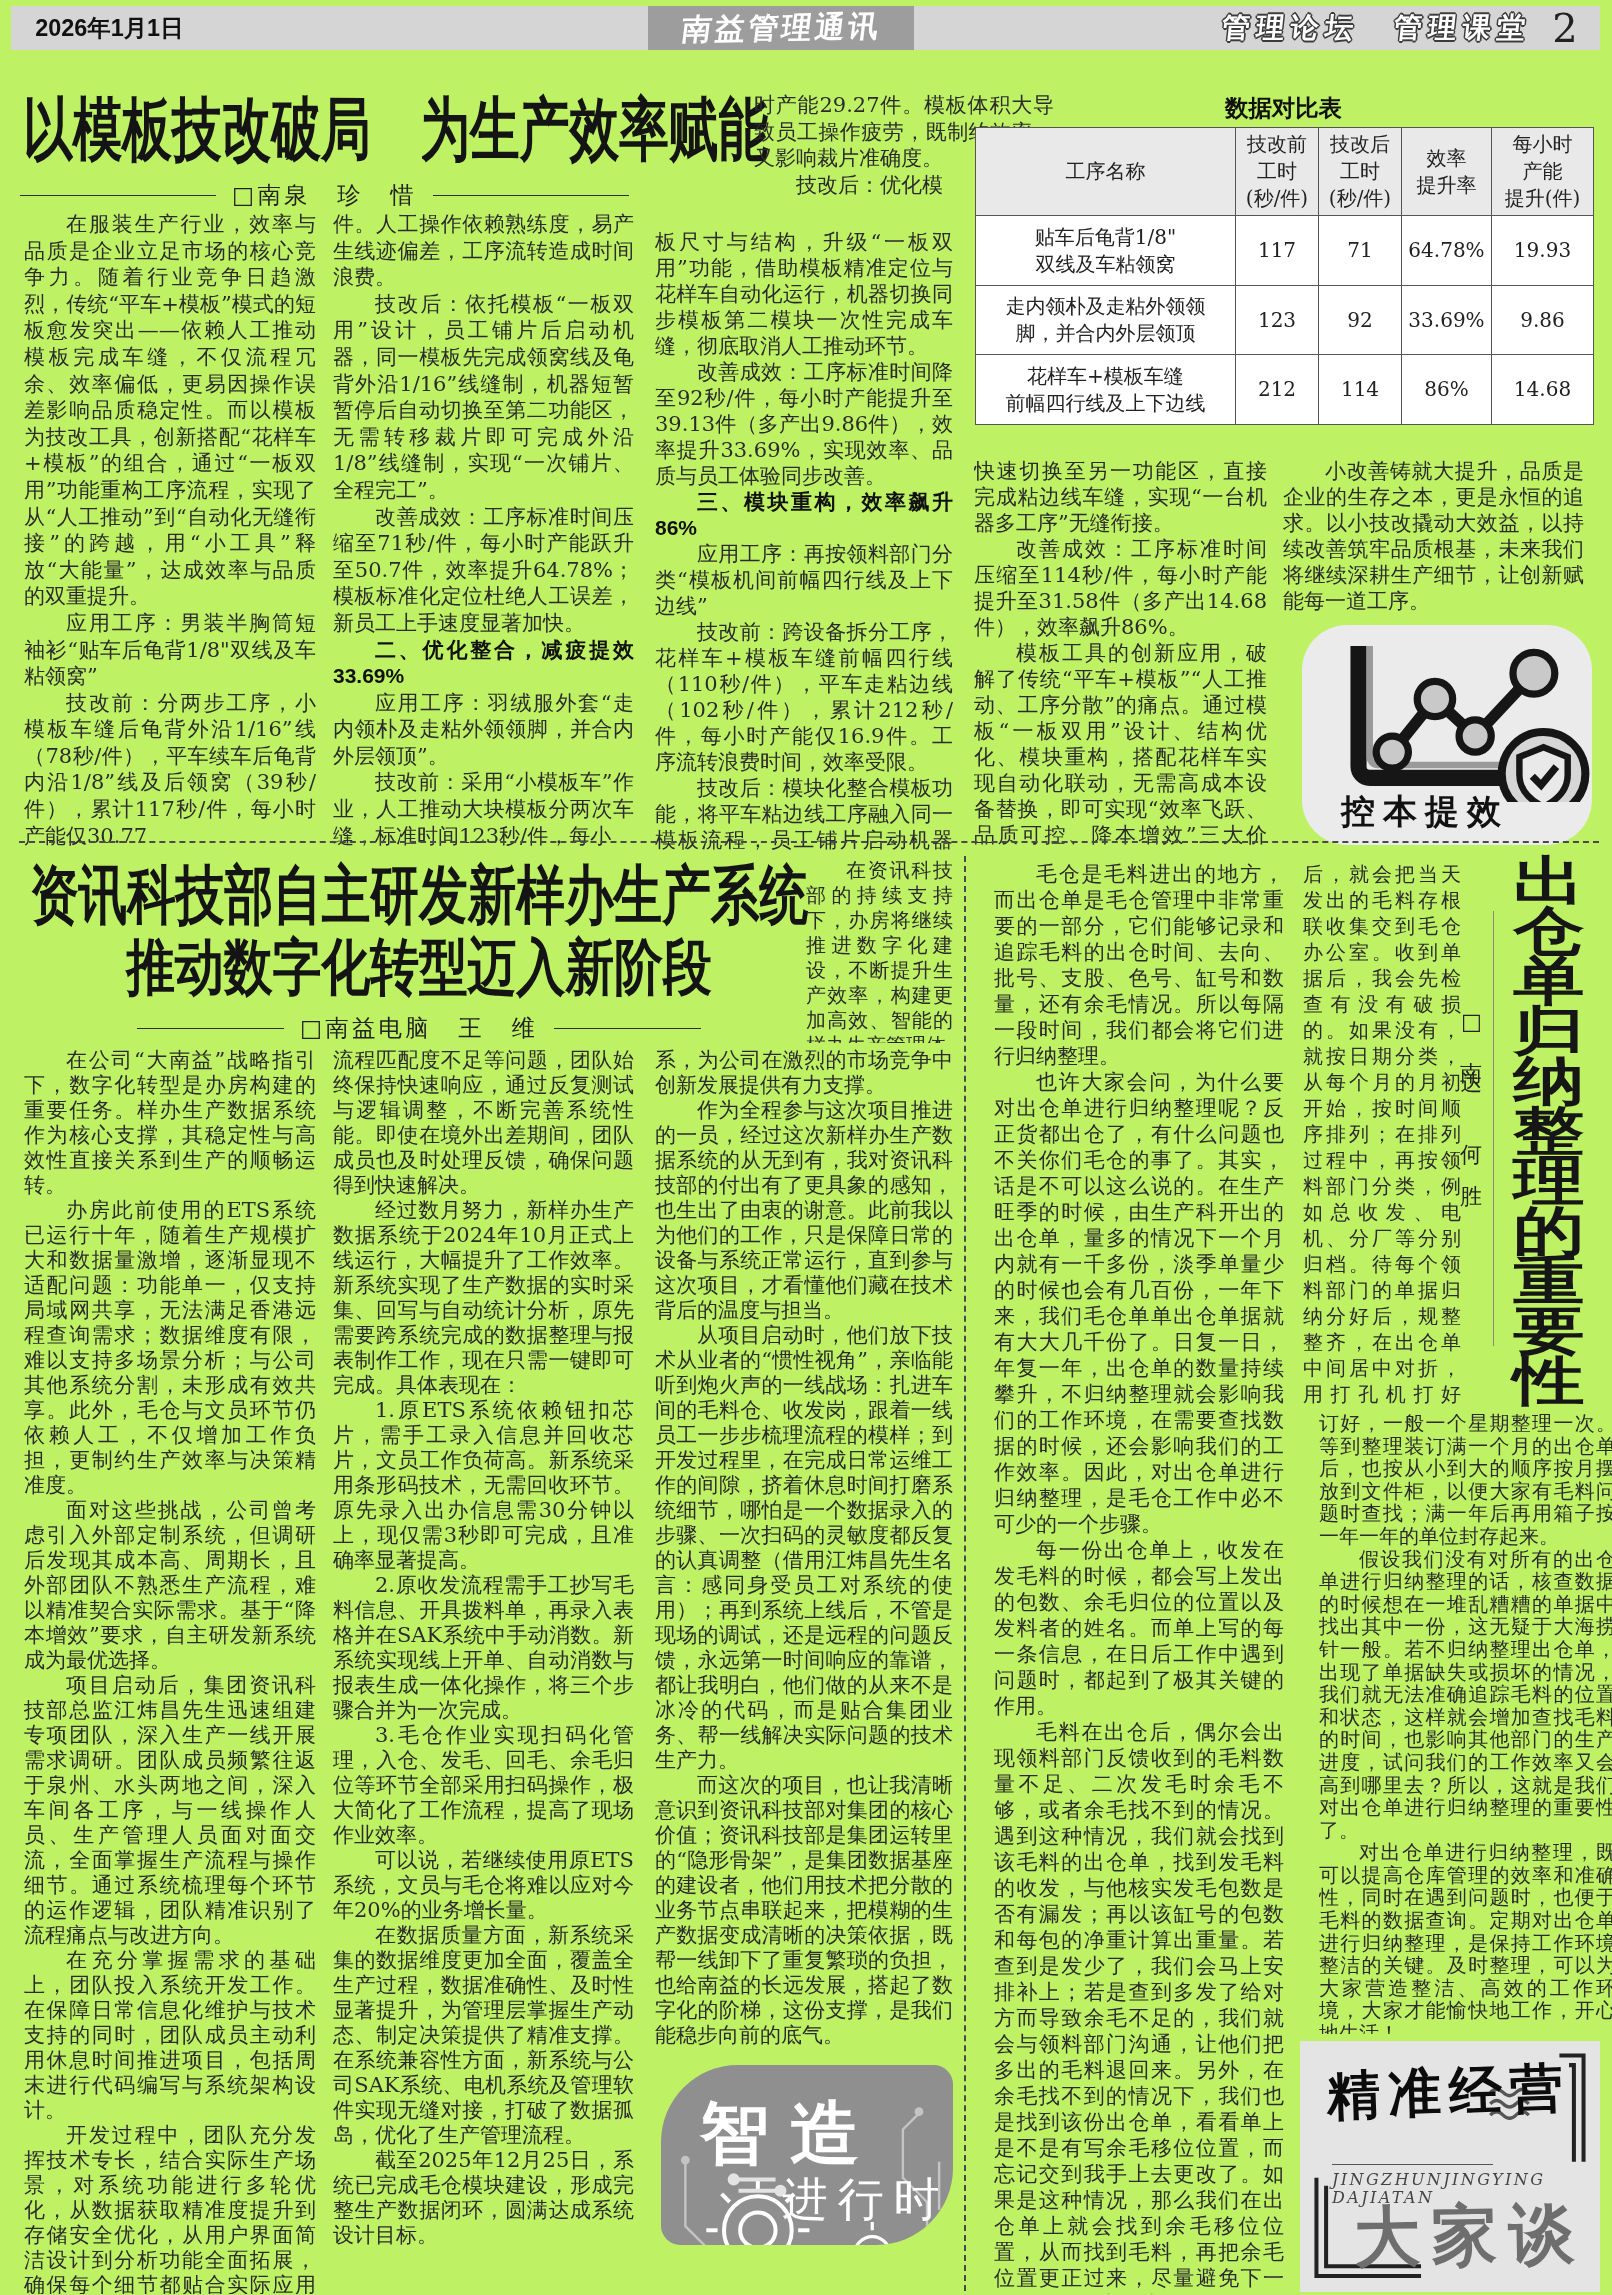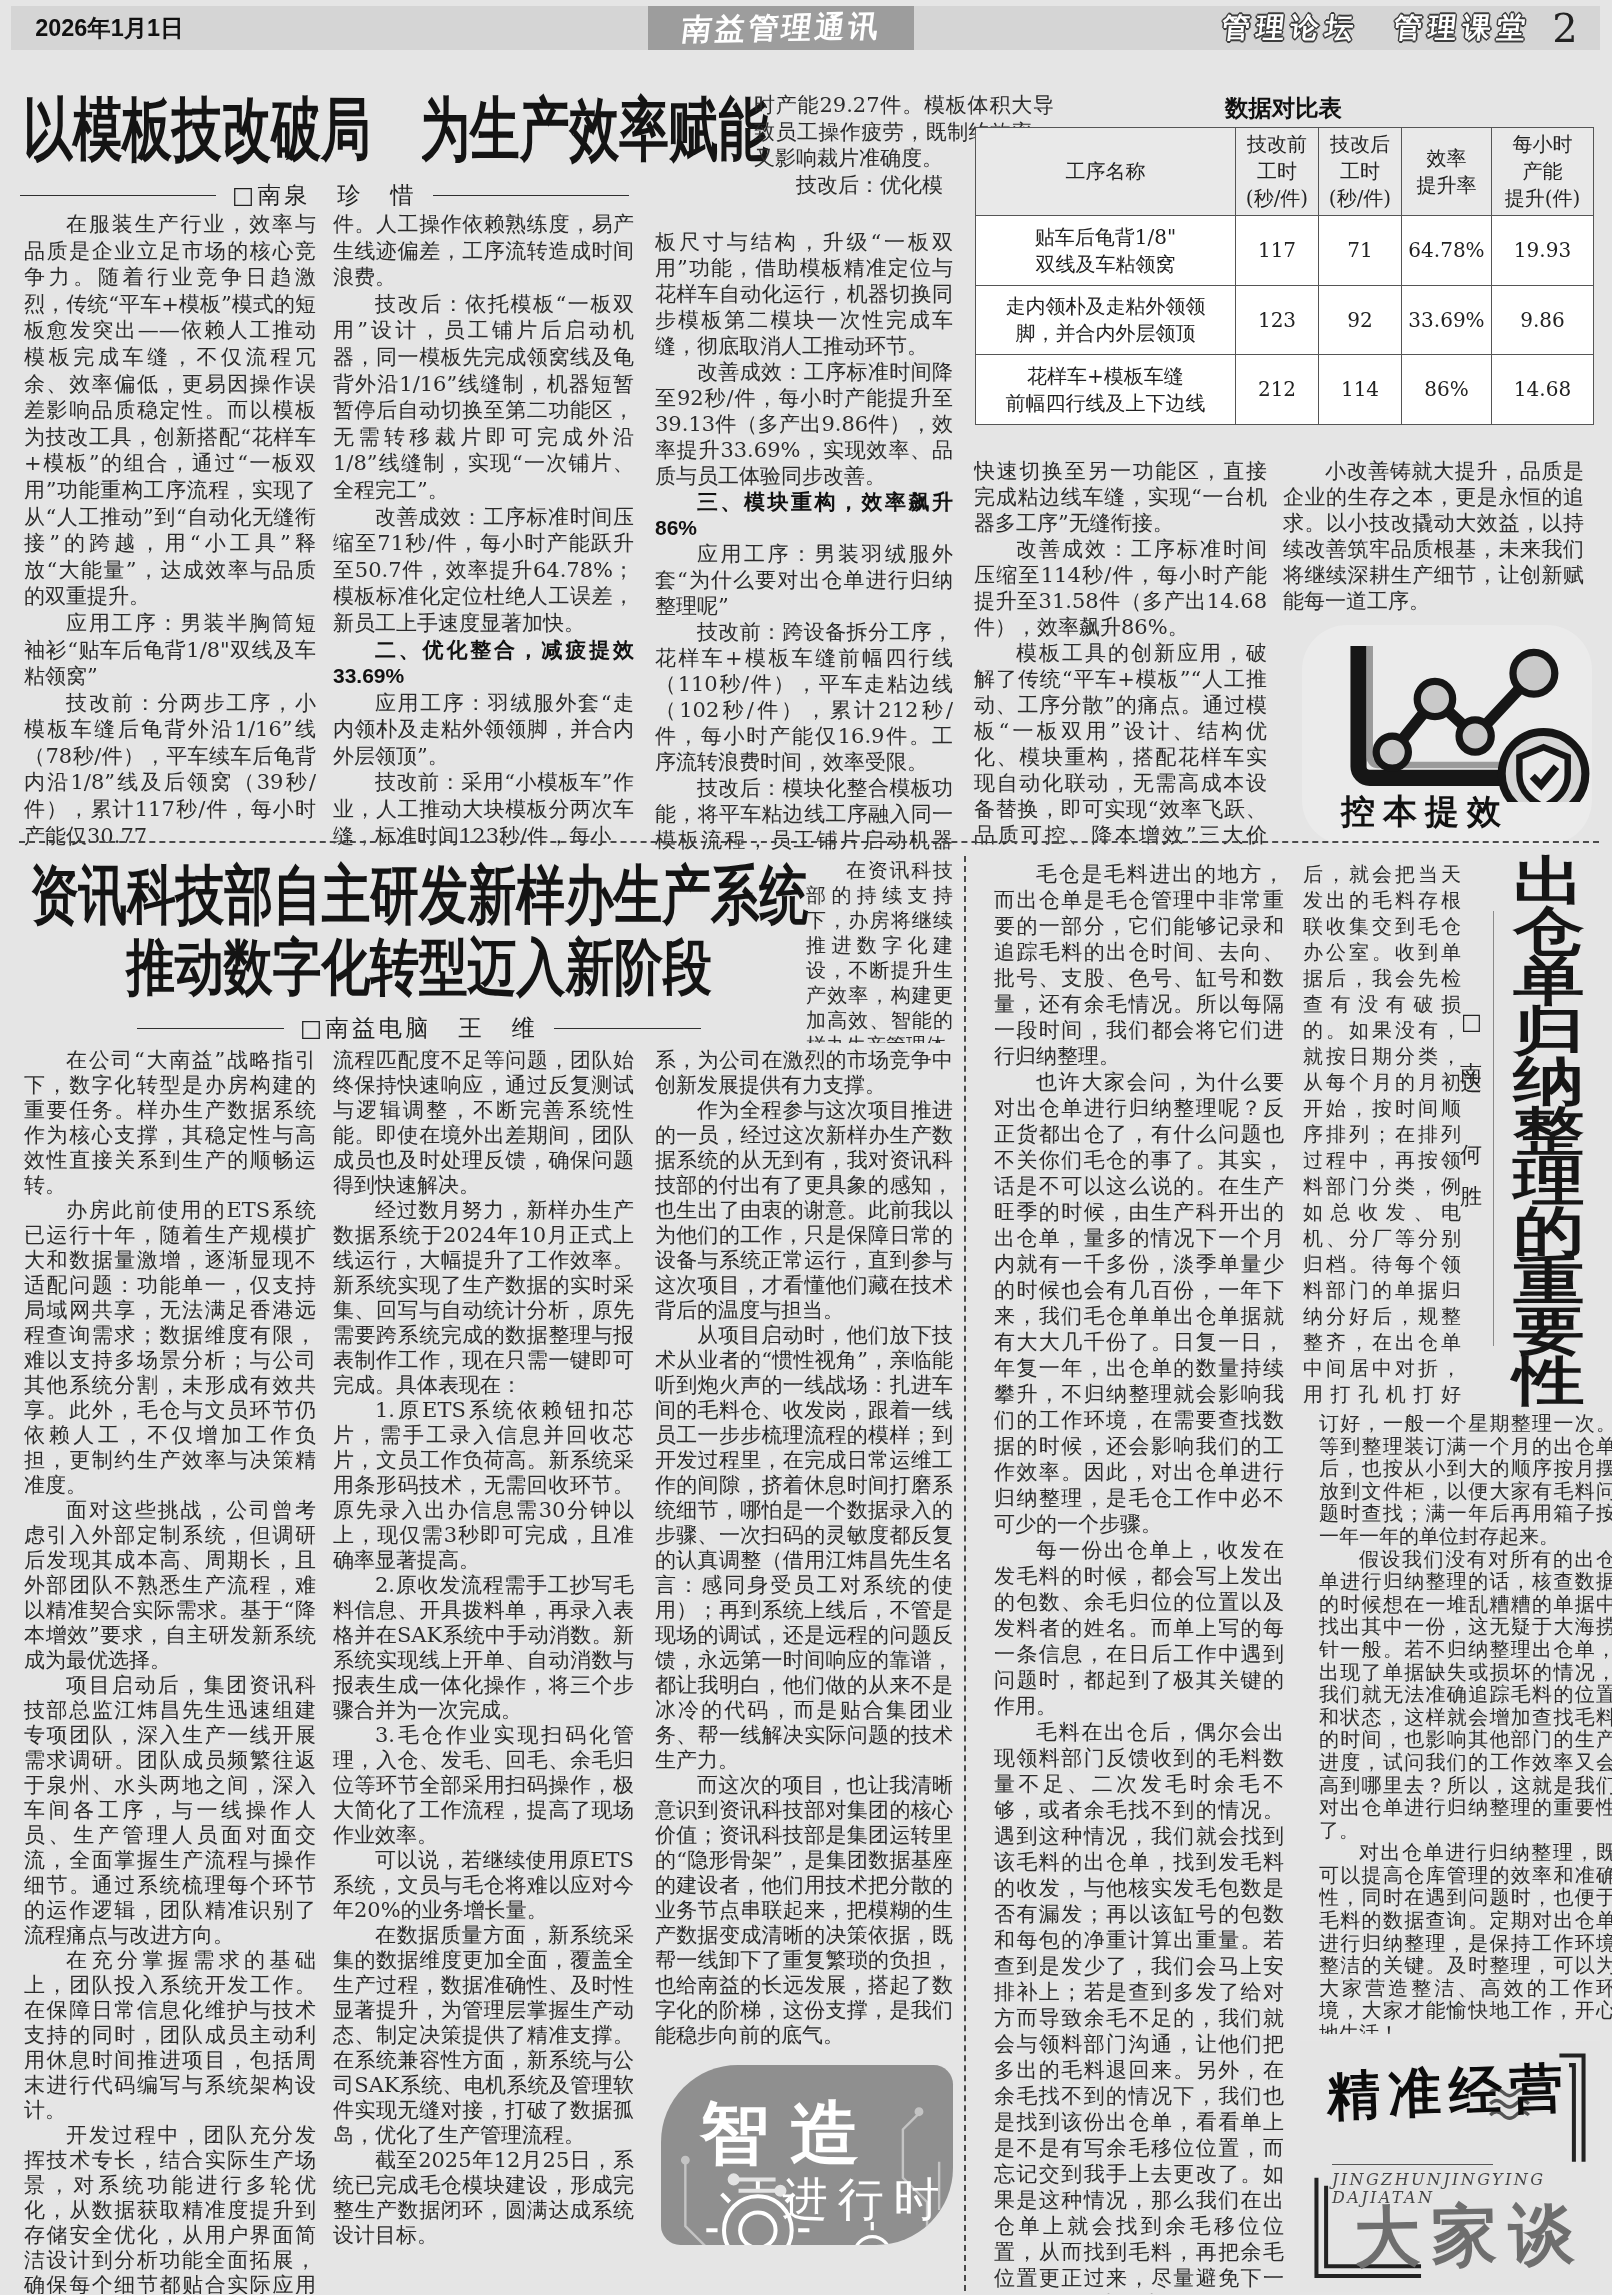--- a/index.html
+++ b/index.html
@@ -1,16 +1,16 @@
 <!DOCTYPE html>
 <html style="font-size:13px"><head>
 <meta charset="utf-8">
 <style>
   html,body{margin:0;padding:0;background:#fff;}
-  .page{position:relative;width:1612px;height:2295px;background:#e5e5e5;overflow:hidden;
+  .page{position:relative;width:1612px;height:2295px;background:#bef264;overflow:hidden;
         font-family:"DejaVu Serif","Liberation Serif",serif;color:#1d1d1d;}
   
   .hbar{position:absolute;left:11.3px;top:6.4px;width:1589px;height:44px;background:#d5d5d5;}
   .hdate{position:absolute;left:24px;top:0;height:44px;line-height:44px;
          font-family:"Liberation Sans","DejaVu Sans",sans-serif;font-weight:bold;font-size:23.4px;color:#111;}
   .mastbox{position:absolute;left:637px;top:0;width:266px;height:44px;background:#9d9d9d;
            display:flex;align-items:center;justify-content:center;}
   .mast{color:#fff;font-size:30px;font-weight:bold;letter-spacing:3.2px;transform:skewX(-8deg) rotate(-1deg);}
   .hright{position:absolute;right:22.6px;top:0;height:44px;display:flex;align-items:center;gap:21px;}
   .outl{font-size:28px;font-weight:bold;letter-spacing:6.4px;color:#fff;transform:skewX(-6deg);
@@ -104,21 +104,21 @@
       <p class="para">技改前：采用“小模板车”作业，人工推动大块模板分两次车缝，标准时间123秒/件，每小</p>
     </div>
   <div class="col lh33" style="left:754px;top:92px;width:300px;height:137px;">
       <p class="para noind">时产能29.27件。模板体积大导致员工操作疲劳，既制约效率，又影响裁片准确度。</p>
       <p class="para">技改后：优化模</p>
     </div>
   <div class="col" style="left:655px;top:229px;width:298px;height:622px;">
       <p class="para noind">板尺寸与结构，升级“一板双用”功能，借助模板精准定位与花样车自动化运行，机器切换同步模板第二模块一次性完成车缝，彻底取消人工推动环节。</p>
       <p class="para">改善成效：工序标准时间降至92秒/件，每小时产能提升至39.13件（多产出9.86件），效率提升33.69%，实现效率、品质与员工体验同步改善。</p>
       <p class="para bold">三、模块重构，效率飙升86%</p>
-      <p class="para">应用工序：男装羽绒服外套“为什么要对出仓单进行归纳整理呢”</p>
+      <p class="para">应用工序：再按领料部门分类“模板机间前幅四行线及上下边线”</p>
       <p class="para">技改前：跨设备拆分工序，花样车+模板车缝前幅四行线（110秒/件），平车走粘边线（102秒/件），累计212秒/件，每小时产能仅16.9件。工序流转浪费时间，效率受限。</p>
       <p class="para">技改后：模块化整合模板功能，将平车粘边线工序融入同一模板流程，员工铺片启动机器后，模板完成前幅四行线缝制即</p>
     </div>
 
   <div class="tbl-title" style="left:975px;top:92px;width:617px;">数据对比表</div>
   <table class="cmp" style="left:975px;top:127px;width:617px;height:298px;">
     <colgroup>
         <col style="width:260px">
         <col style="width:83px">
         <col style="width:83px">

